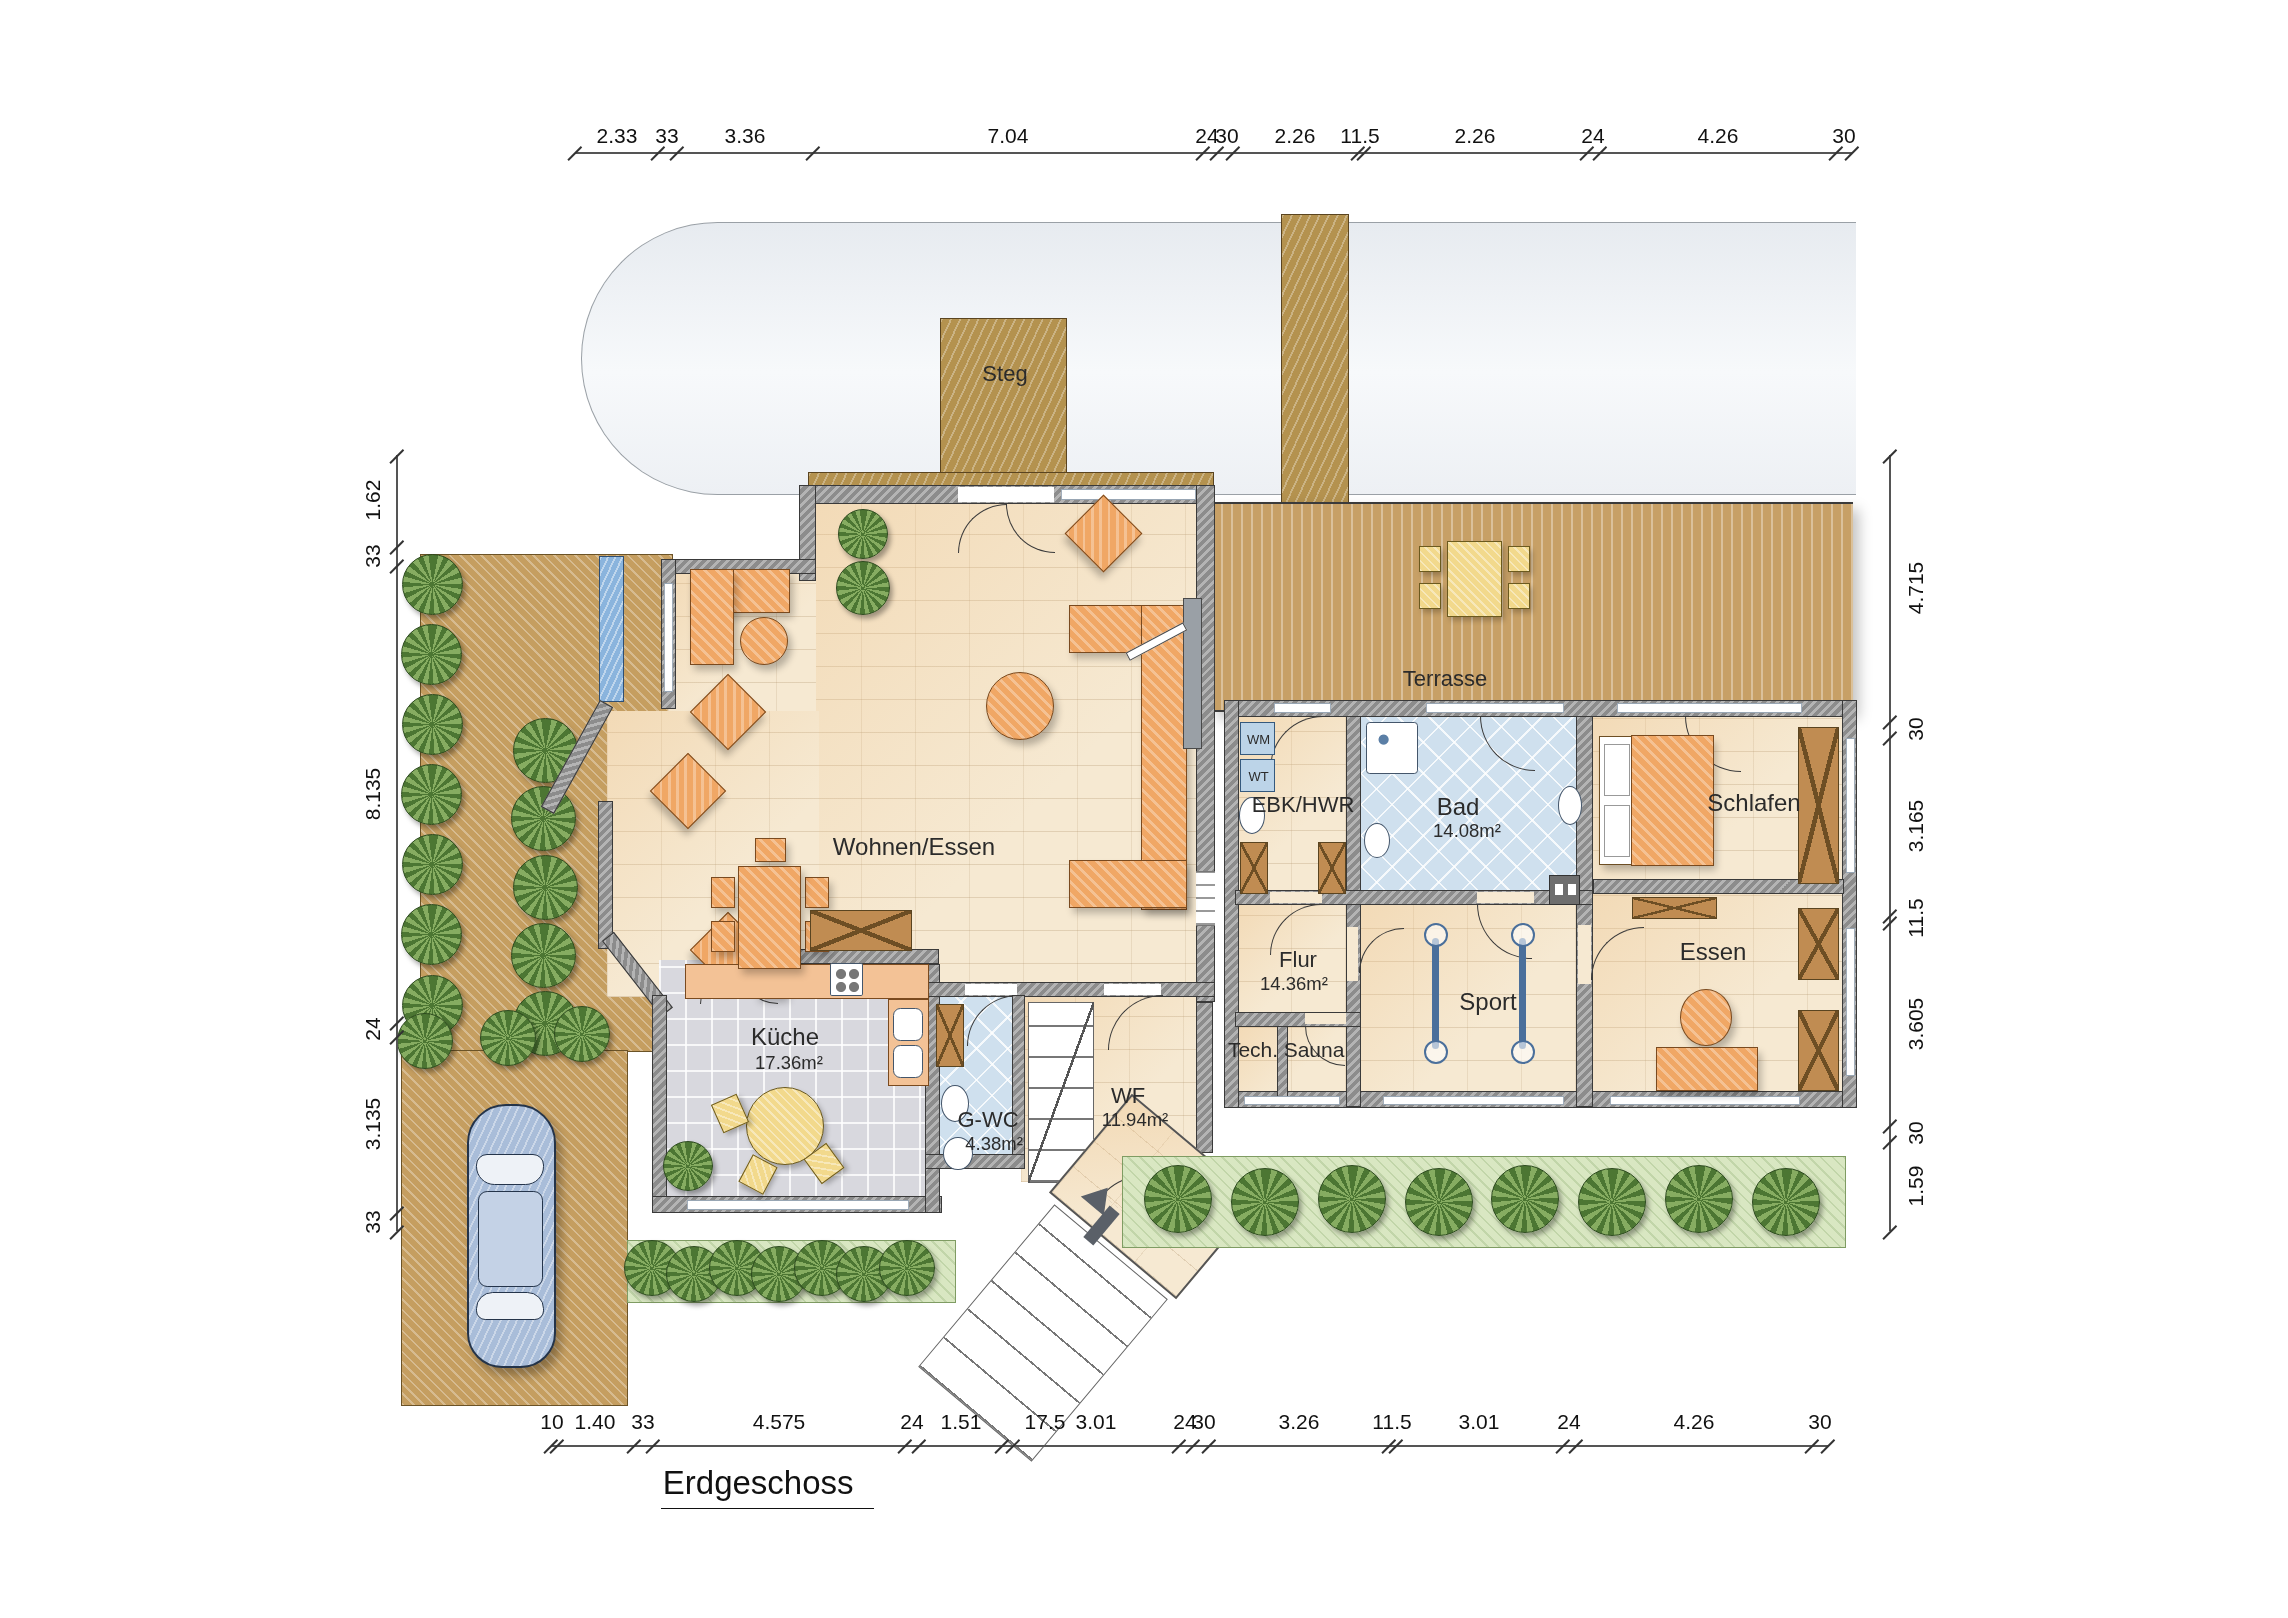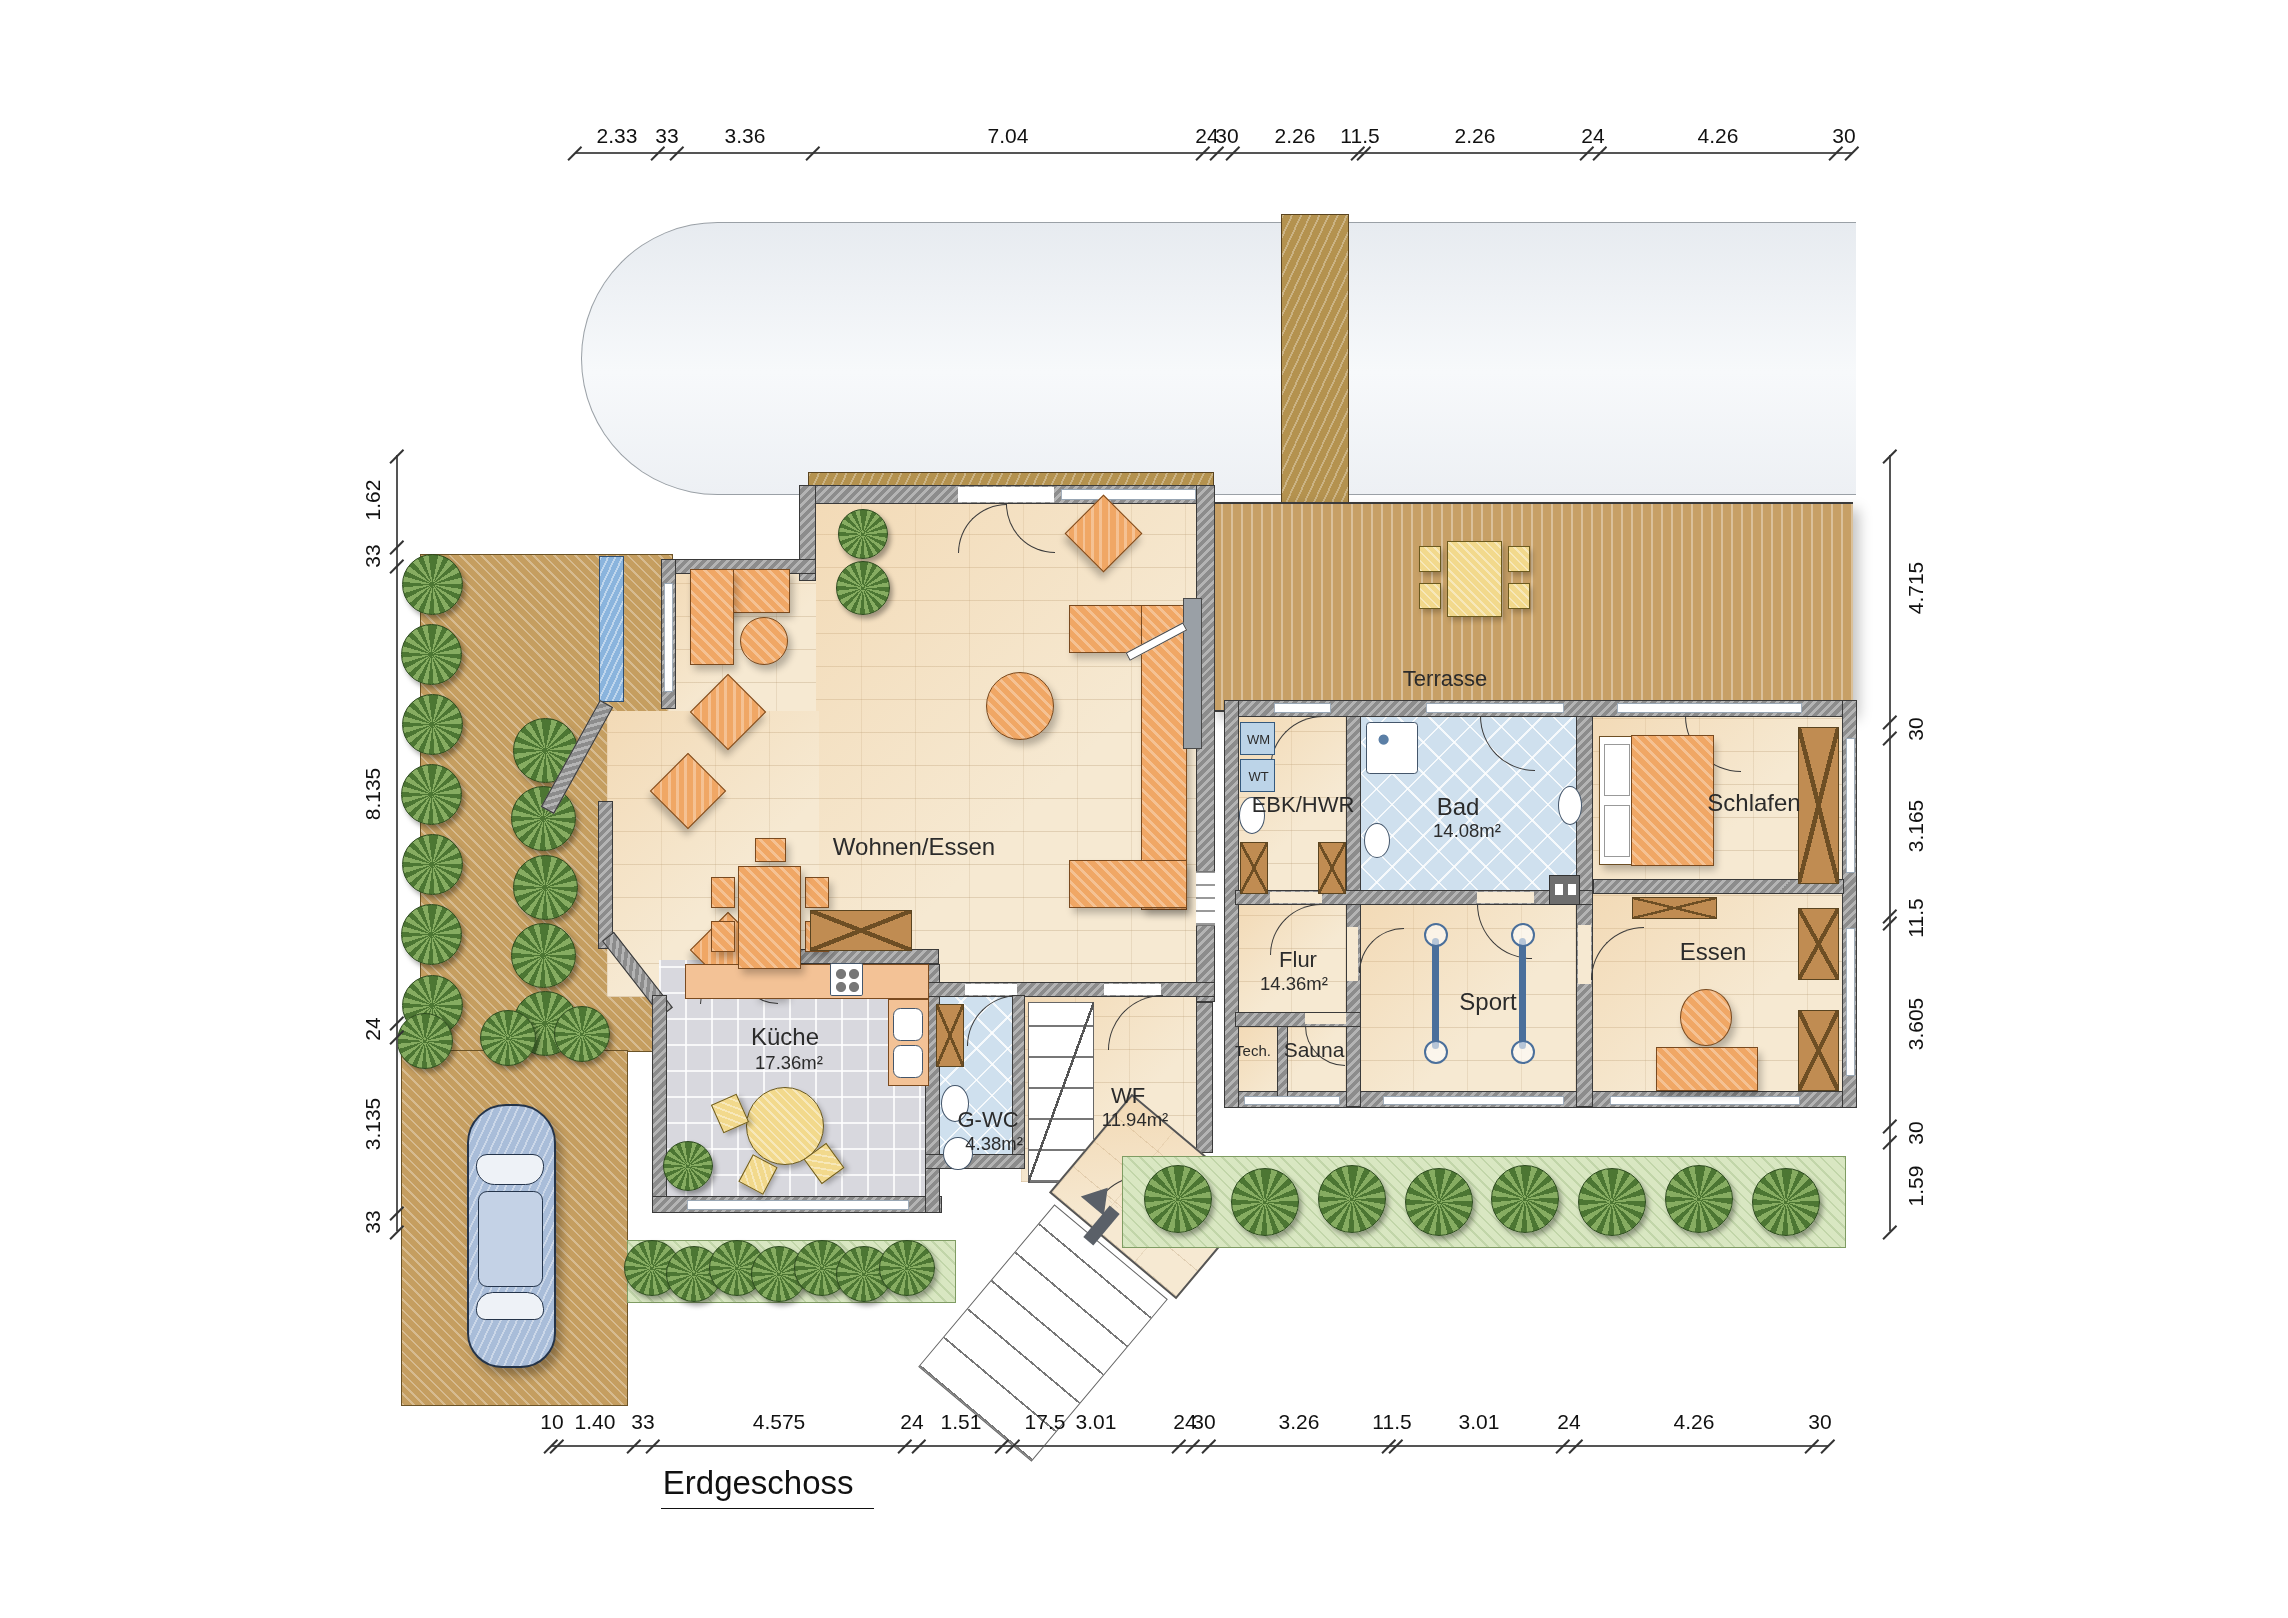--- a/index.html
+++ b/index.html
@@ -60,20 +60,23 @@
   .title{position:absolute;font-size:33px;color:#111;border-bottom:1.8px solid #111;padding:0 20px 5.5px 1.8px;}
 </style>
 </head>
 <body>
 
 <div id="canvas">
 
   <div class="abs water" style="left:581px;top:222px;width:1275px;height:273px;"></div>
 
   <div class="abs wood" style="left:1281px;top:214px;width:68px;height:293px;"></div>
+  <div class="abs wood" style="left:940px;top:318px;width:127px;height:185px;">
+    <span class="lbl" style="left:64px;top:55px;font-size:22px;">Steg</span>
+  </div>
   <div class="abs wood" style="left:808px;top:472px;width:406px;height:26px;"></div>
 
   <div class="abs terr" style="left:1211px;top:502px;width:642px;height:210px;"></div>
   <span class="lbl" style="left:1445px;top:679px;font-size:22px;">Terrasse</span>
 
   <div class="abs yel" style="left:1447px;top:541px;width:55px;height:76px;"></div>
   <div class="abs yel" style="left:1419px;top:546px;width:22px;height:26px;"></div>
   <div class="abs yel" style="left:1419px;top:583px;width:22px;height:26px;"></div>
   <div class="abs yel" style="left:1508px;top:546px;width:22px;height:26px;"></div>
   <div class="abs yel" style="left:1508px;top:583px;width:22px;height:26px;"></div>
@@ -300,21 +303,21 @@
   <span class="lbl" style="left:988px;top:1120px;z-index:5;font-size:22px;">G-WC</span>
   <span class="lbl2" style="left:994px;top:1144px;z-index:5;">4.38m²</span>
   <span class="lbl" style="left:1128px;top:1096px;z-index:5;font-size:22px;">WF</span>
   <span class="lbl2" style="left:1135px;top:1120px;z-index:5;text-align:right;">11.94m²</span>
   <span class="lbl" style="left:1303px;top:805px;z-index:5;font-size:22px;">EBK/HWR</span>
   <span class="lbl" style="left:1458px;top:807px;z-index:5;">Bad</span>
   <span class="lbl2" style="left:1467px;top:831px;z-index:5;">14.08m²</span>
   <span class="lbl" style="left:1754px;top:803px;z-index:5;">Schlafen</span>
   <span class="lbl" style="left:1298px;top:960px;z-index:5;font-size:22px;">Flur</span>
   <span class="lbl2" style="left:1294px;top:984px;z-index:5;">14.36m²</span>
-  <span class="lbl" style="left:1253px;top:1050px;z-index:5;font-size:15px;">Tech.</span>
+  <span class="lbl" style="left:1253px;top:1050px;z-index:5;font-size:21px;">Tech.</span>
   <span class="lbl" style="left:1314px;top:1050px;z-index:5;font-size:21px;">Sauna</span>
   <span class="lbl" style="left:1488px;top:1002px;z-index:5;">Sport</span>
   <span class="lbl" style="left:1713px;top:952px;z-index:5;">Essen</span>
 
   <div class="dimline" style="left:575px;top:152px;width:1277px;height:1.8px;"></div>
   <i class="tk" style="left:574px;top:144px;"></i>
     <i class="tk" style="left:657px;top:144px;"></i>
     <i class="tk" style="left:676px;top:144px;"></i>
     <i class="tk" style="left:812px;top:144px;"></i>
     <i class="tk" style="left:1202px;top:144px;"></i>

